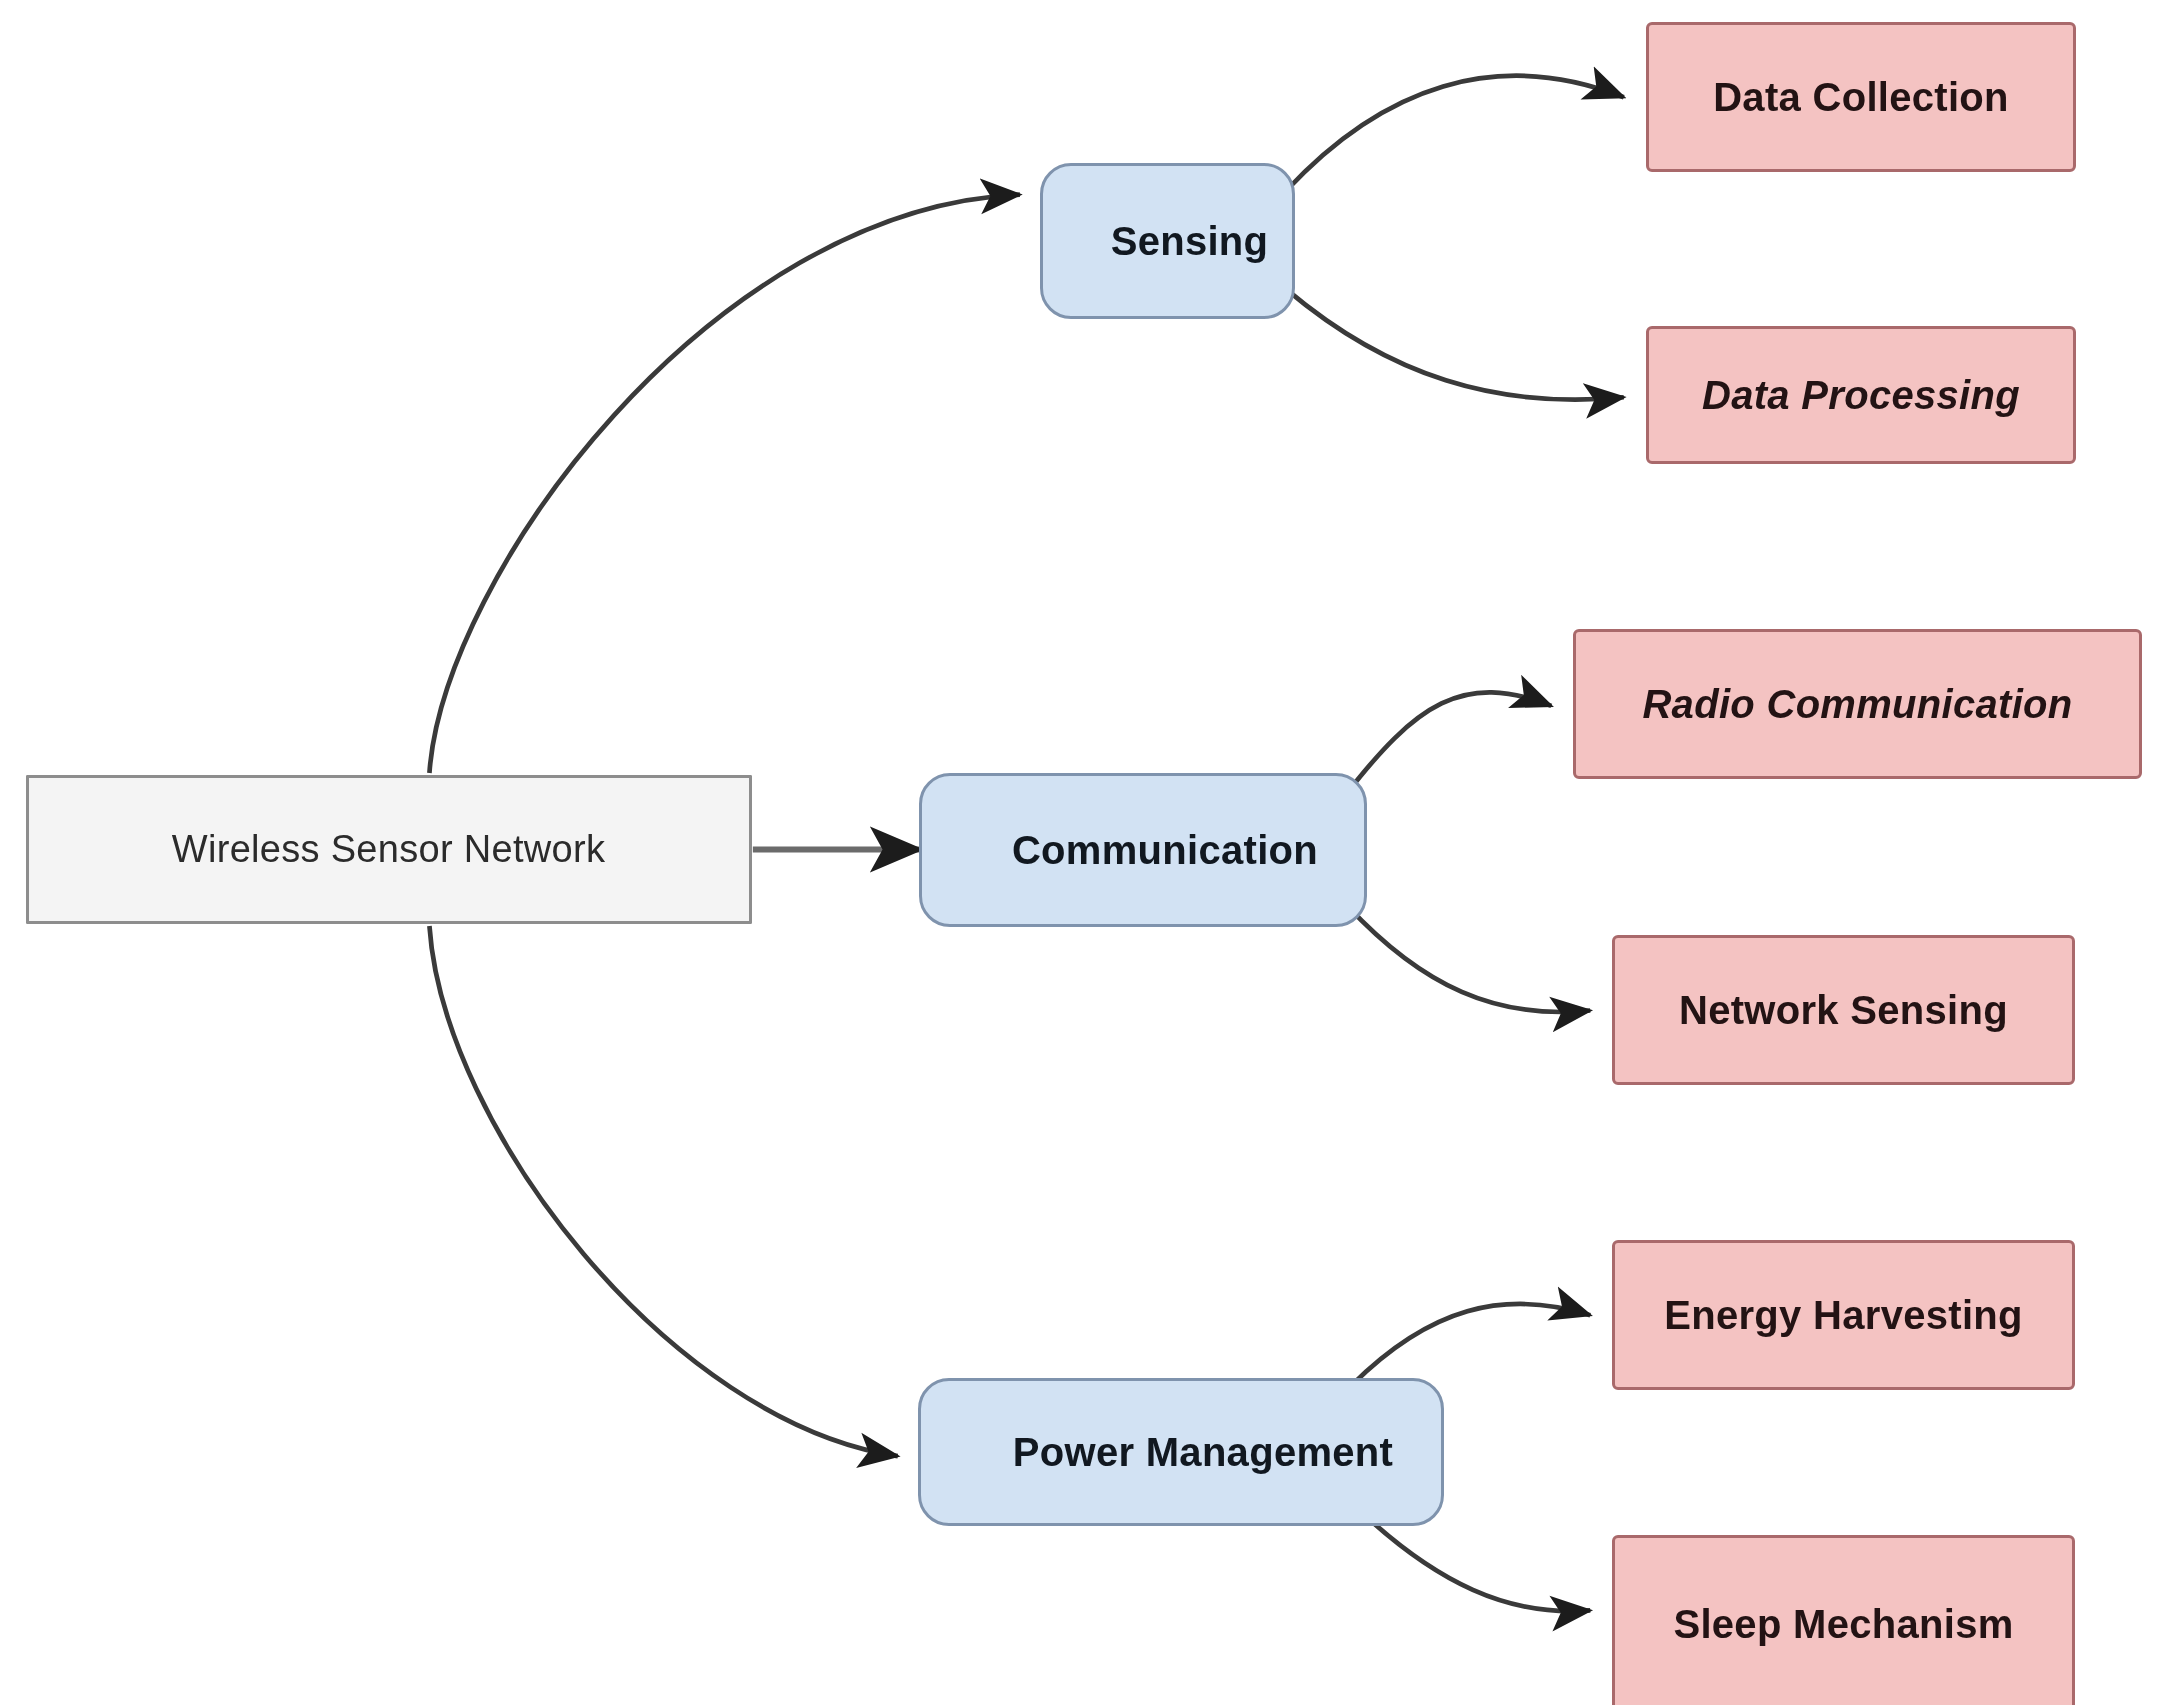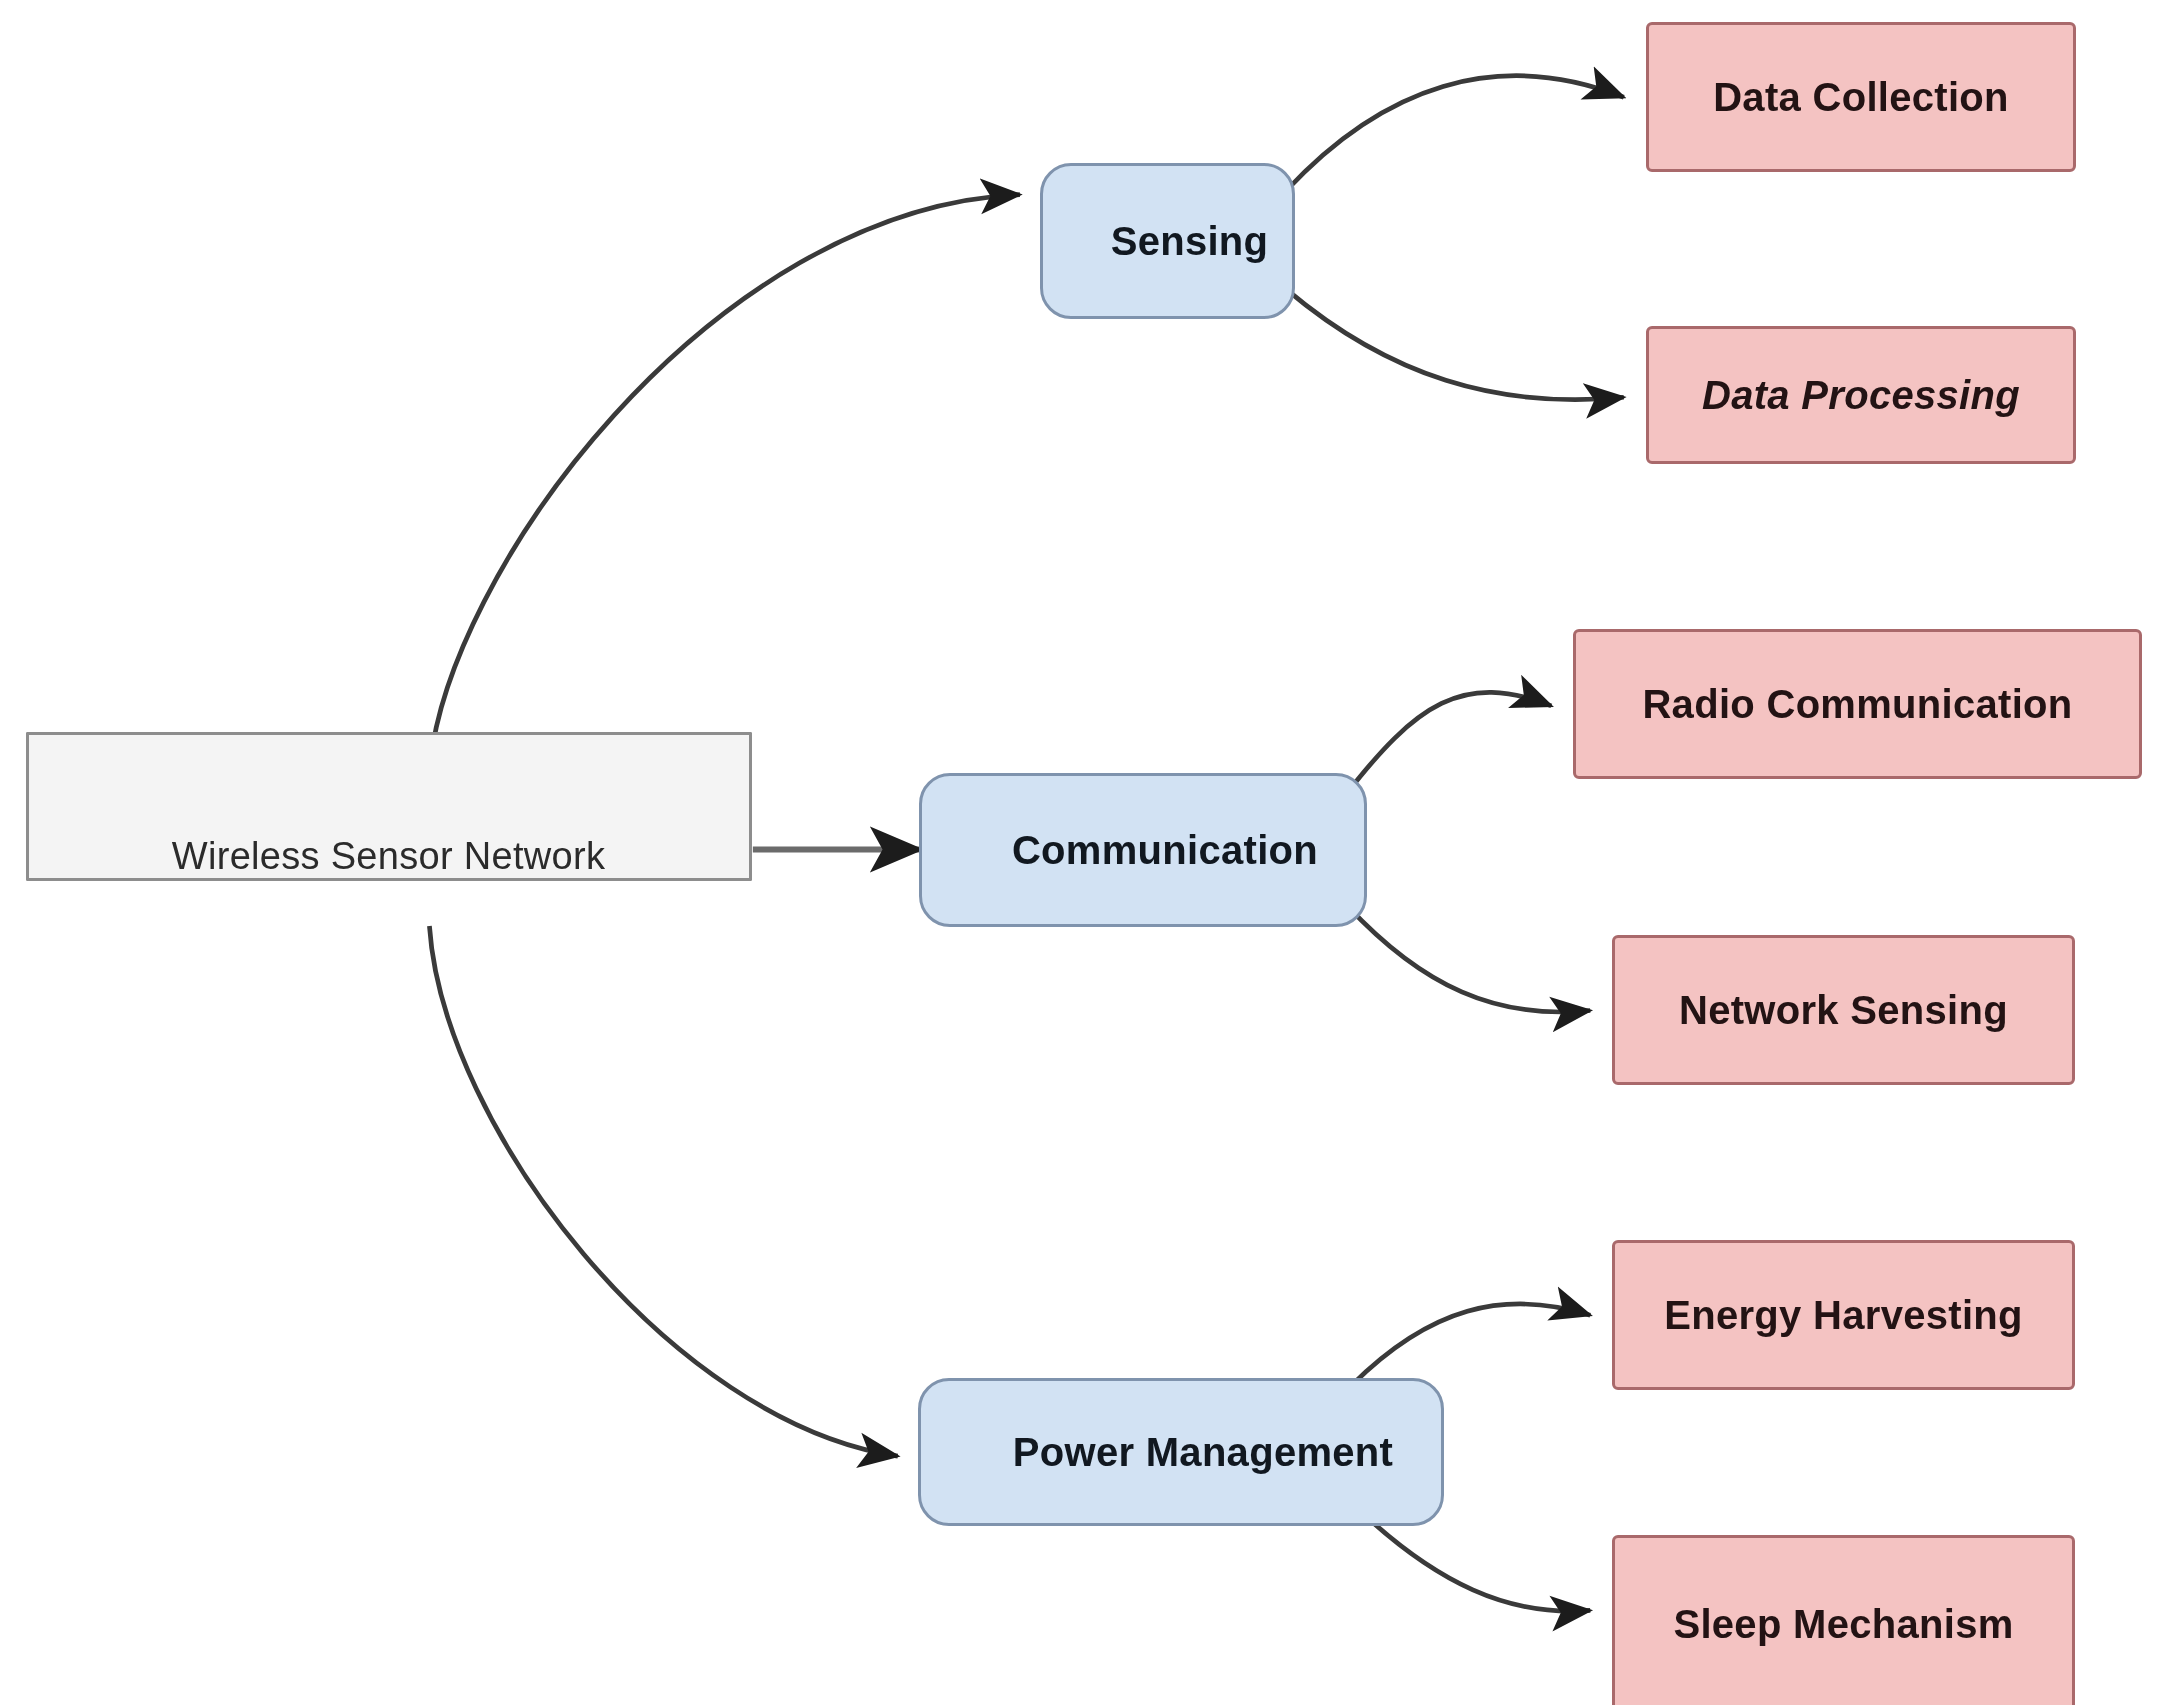--- a/index.html
+++ b/index.html
@@ -95,21 +95,21 @@
 
     <path d="M 2005,1185 C 2110,1050 2180,1000 2312,1052" fill="none" stroke="#3a3a3a" stroke-width="7" marker-end="url(#arrowhead)"></path>
 
     <path d="M 2008,1350 C 2120,1470 2230,1520 2370,1506" fill="none" stroke="#3a3a3a" stroke-width="7" marker-end="url(#arrowhead)"></path>
 
     <path d="M 2015,2064 C 2130,1950 2240,1920 2370,1960" fill="none" stroke="#3a3a3a" stroke-width="7" marker-end="url(#arrowhead)"></path>
 
     <path d="M 2020,2245 C 2140,2360 2250,2410 2370,2400" fill="none" stroke="#3a3a3a" stroke-width="7" marker-end="url(#arrowhead)"></path>
   </svg>
 
-  <div class="node root" style="left:25.5px; top:732px; width:726px; height:149px;align-items:flex-end;">
+  <div class="node root" style="left:25.5px; top:775px; width:726px; height:149px;">
     <span class="node-label">Wireless Sensor Network</span>
   </div>
 
   <div class="node branch" style="left:1040px; top:163px; width:255px; height:156px;">
     <span class="node-label">Sensing</span>
   </div>
 
   <div class="node branch" style="left:919px; top:773px; width:448px; height:154px;">
     <span class="node-label">Communication</span>
   </div>
@@ -119,21 +119,21 @@
   </div>
 
   <div class="node leaf" style="left:1646px; top:22px; width:430px; height:150px;">
     <span class="node-label">Data Collection</span>
   </div>
 
   <div class="node leaf" style="left:1646px; top:326px; width:430px; height:138px;font-style:italic;">
     <span class="node-label">Data Processing</span>
   </div>
 
-  <div class="node leaf" style="left:1573px; top:629px; width:569px; height:150px;">
+  <div class="node leaf" style="left:1573px; top:629px; width:569px; height:150px;font-style:italic;">
     <span class="node-label">Radio Communication</span>
   </div>
 
   <div class="node leaf" style="left:1612px; top:935px; width:463px; height:150px;">
     <span class="node-label">Network Sensing</span>
   </div>
 
   <div class="node leaf" style="left:1612px; top:1240px; width:463px; height:150px;justify-content:center;">
     <span class="node-label">Energy Harvesting</span>
   </div>

